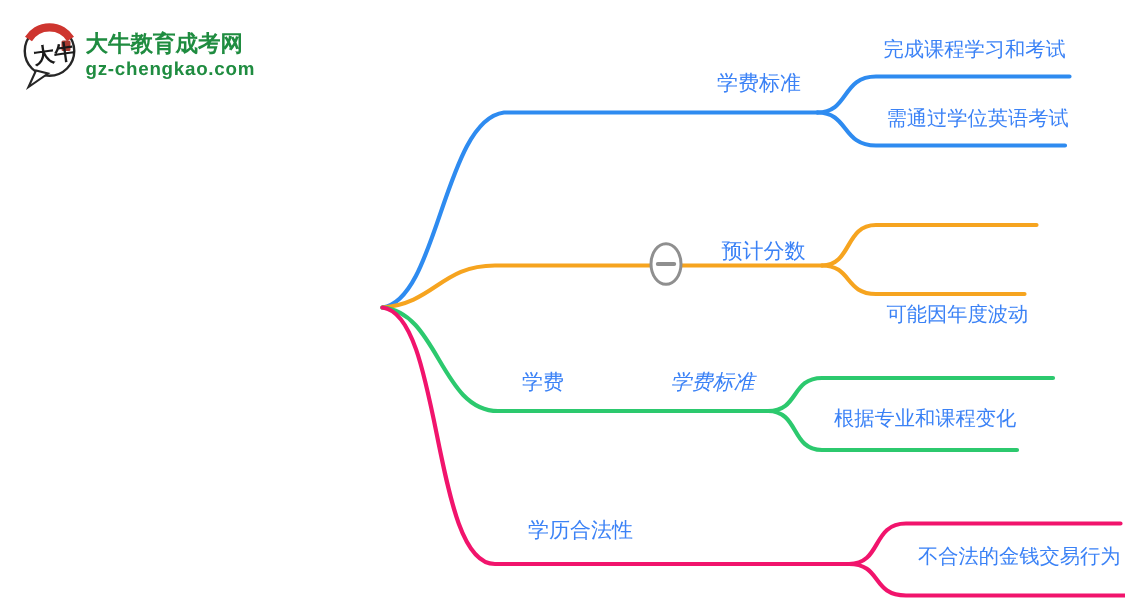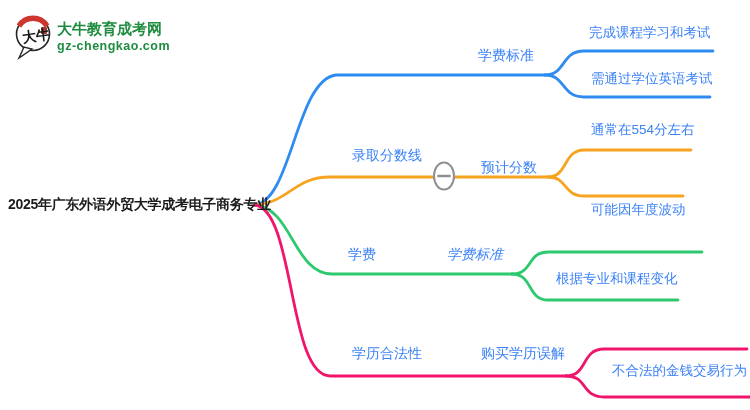--- a/index.html
+++ b/index.html
@@ -59,32 +59,28 @@
       <circle cx="23" cy="24" r="16.5" fill="#ffffff" stroke="#262626" stroke-width="1.6"></circle>
       <path d="M14,37 L9,48 L22,39 Z" fill="#ffffff" stroke="#262626" stroke-width="1.4"></path>
       <path d="M9,16 A16.5,16.5 0 0 1 37,16" stroke-width="5.5" fill="none" stroke="#ce352f"></path>
       <rect x="31" y="17" width="6" height="7" rx="1" fill="#a83a30"></rect>
       <text x="12" y="31" font-size="14" font-weight="bold" fill="#1a1a1a" font-family="DejaVu Serif, serif" transform="rotate(-8 23 25)">大牛</text>
     </g>
     <text x="47" y="24" font-size="15" font-weight="bold" fill="#1f8c40">大牛教育成考网</text>
     <text x="47" y="40" font-size="12.5" font-weight="bold" letter-spacing="0.5" fill="#1f8c40">gz-chengkao.com</text>
   </svg>
 
-  <div class="lbl root-lbl" style="left:8px; top:195px;">2025年广东外语外贸大学成考电子商务专业</div>
 
   <div class="lbl" style="left:478px; top:46px;">学费标准</div>
   <div class="lbl leaf-lbl" style="left:589px; top:24px;">完成课程学习和考试</div>
   <div class="lbl leaf-lbl" style="left:591px; top:70px;">需通过学位英语考试</div>
 
-  <div class="lbl" style="left:352px; top:146px;">录取分数线</div>
   <div class="lbl" style="left:481px; top:146px;margin-top:12px;">预计分数</div>
-  <div class="lbl leaf-lbl" style="left:591px; top:121px;">通常在554分左右</div>
   <div class="lbl leaf-lbl" style="left:591px; top:167px;margin-top:34px;">可能因年度波动</div>
 
   <div class="lbl" style="left:348px; top:245px;">学费</div>
   <div class="lbl" style="left:447px; top:245px;font-style:italic;">学费标准</div>
   <div class="lbl" style="left:352px; top:344px;">学历合法性</div>
 
   <div class="lbl leaf-lbl" style="left:556px; top:270px;">根据专业和课程变化</div>
-  <div class="lbl" style="left:481px; top:344px;">购买学历误解</div>
   <div class="lbl leaf-lbl" style="left:612px; top:362px;text-align:right;">不合法的金钱交易行为</div>
 
 </div>
 
 </body></html>

